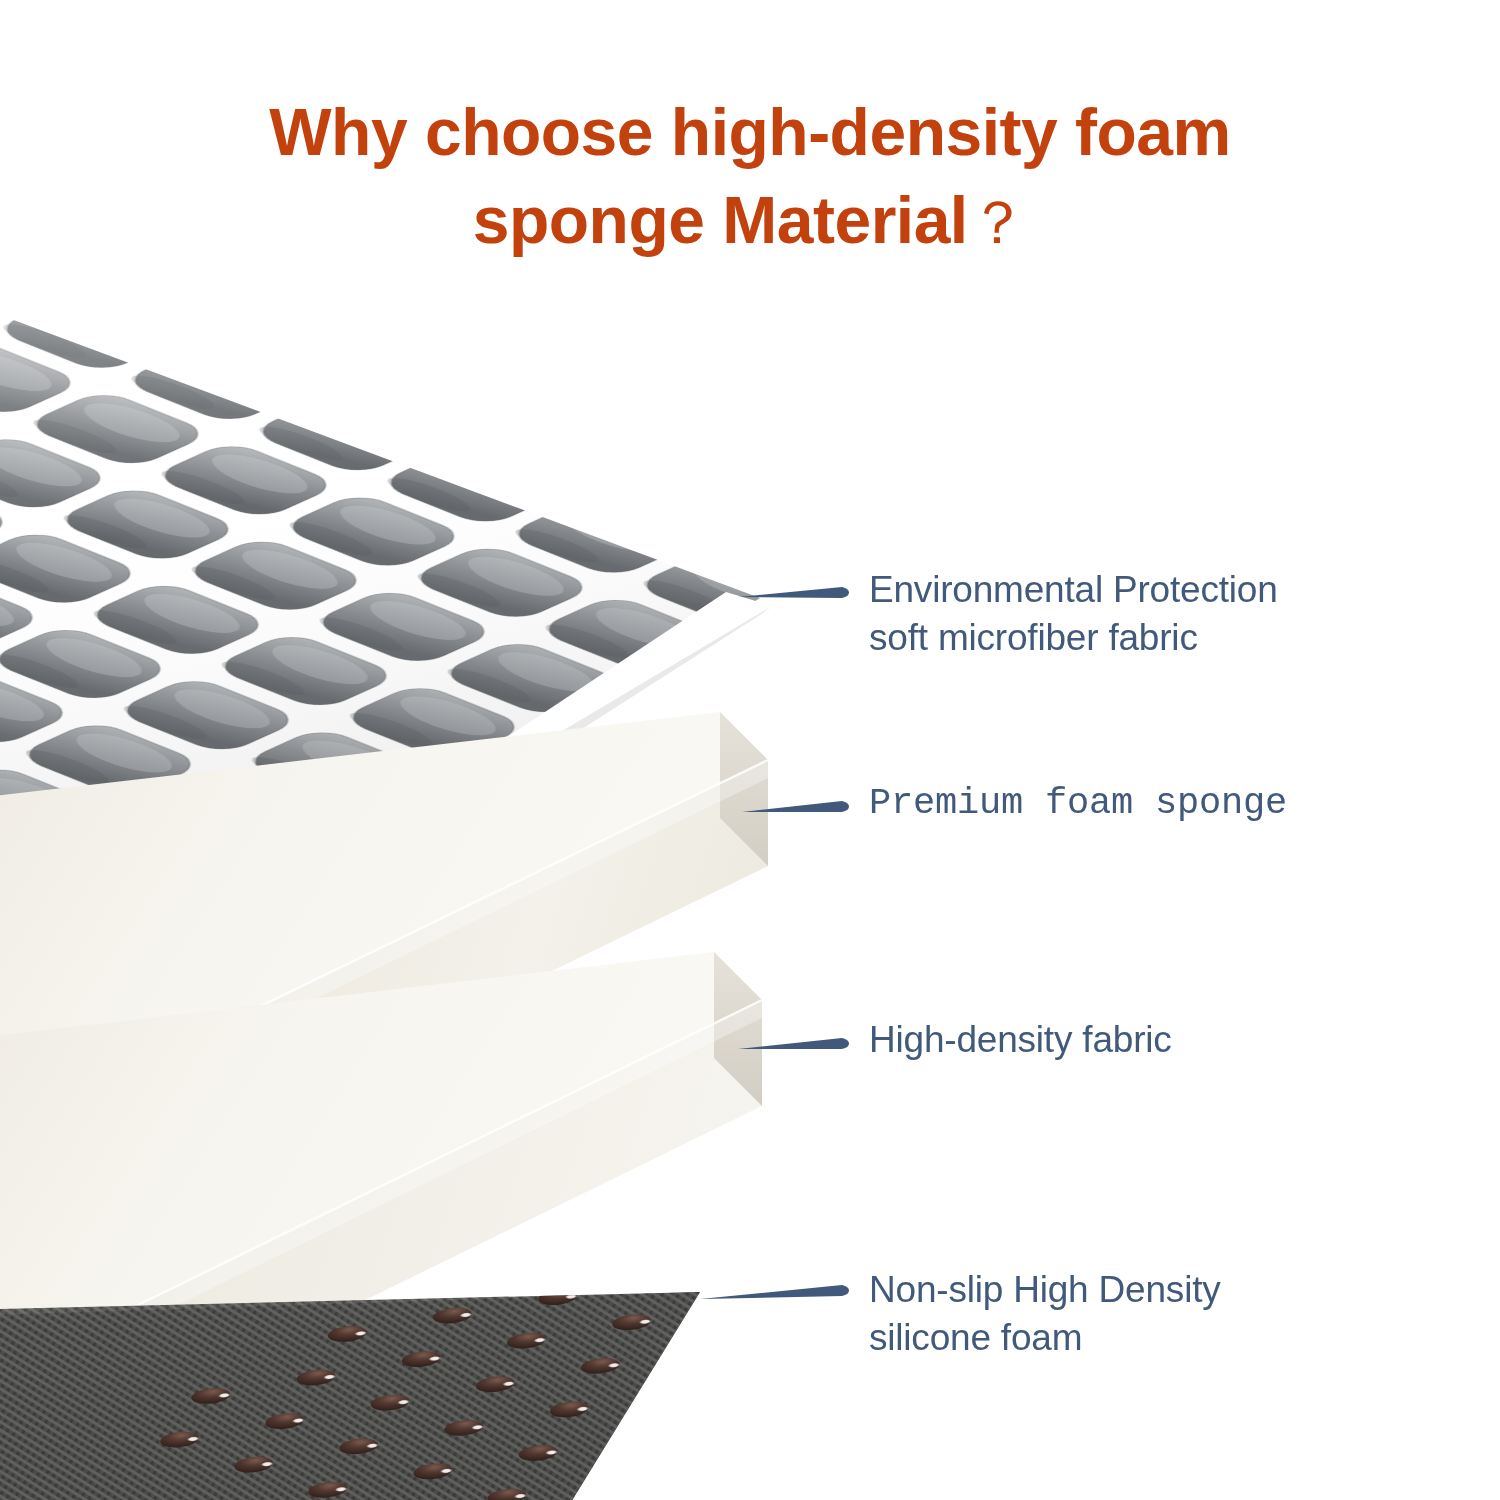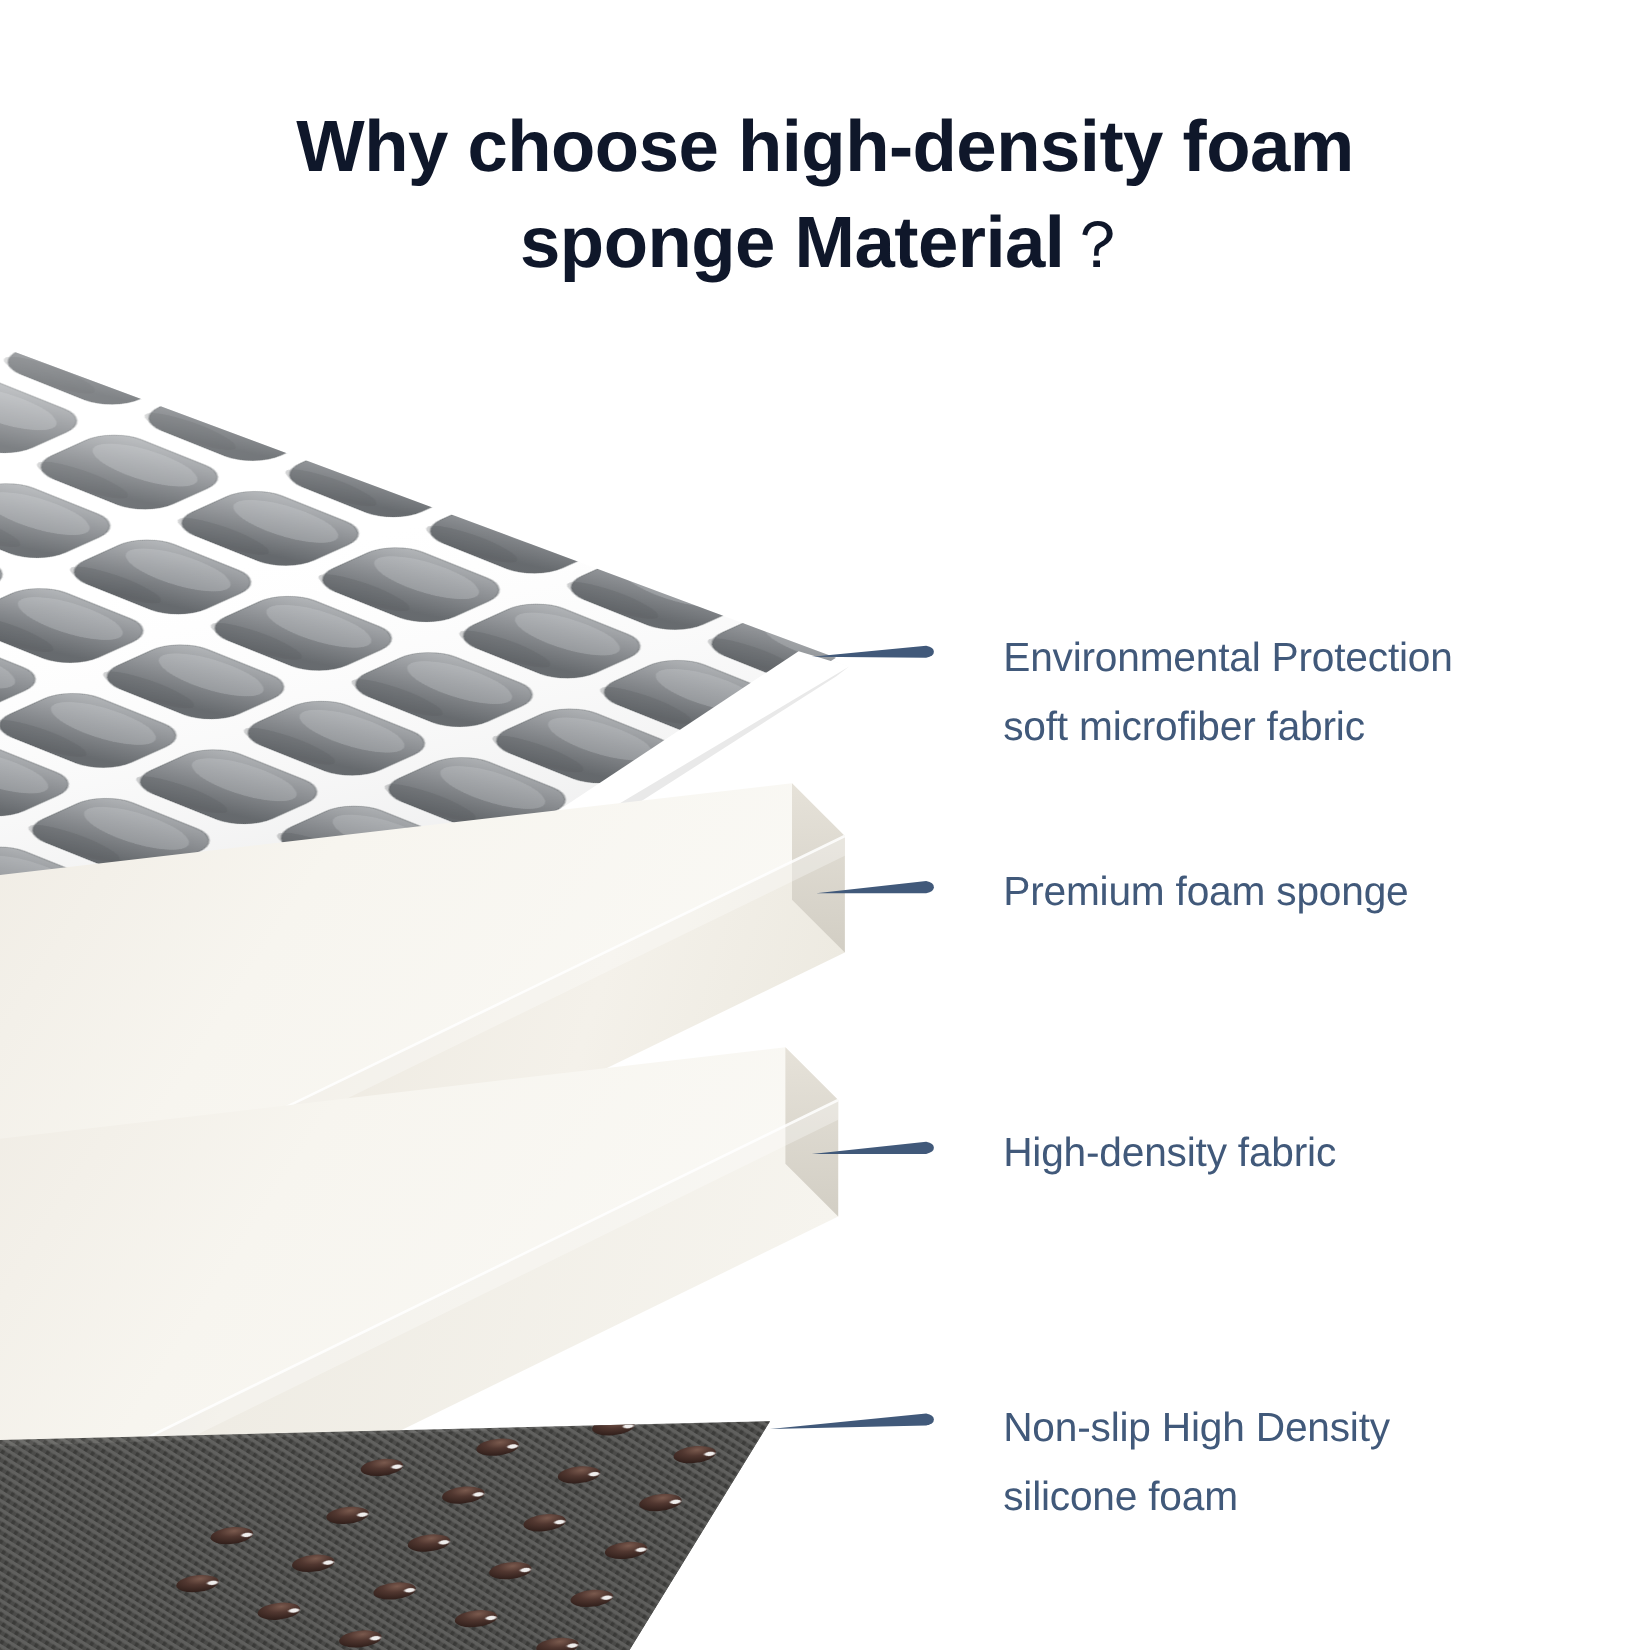--- a/index.html
+++ b/index.html
@@ -14,45 +14,44 @@
   #stage{position:absolute;inset:0;width:1500px;height:1500px;}
 
   
   .title-block{
     position:absolute;left:0;top:88px;width:1500px;
     text-align:center;
     pointer-events:none;
   }
   .title-line{
     display:block;
-    color:#0f172a;
+    color:#c2410c;
     font-weight:700;
     font-size:66px;
     line-height:88px;
     letter-spacing:-0.5px;
     white-space:nowrap;
   }
   .title-line .qmark{font-weight:400;font-size:60px;}
 
   
   #art{position:absolute;left:0;top:0;width:1500px;height:1500px;}
 
   
   .callout{
     position:absolute;
     color:#41597A;
     font-size:37px;
-    line-height:63px;
+    line-height:48px;
     font-weight:400;
     white-space:pre-line;
     letter-spacing:-0.2px;
-    margin-left:43px;
   }
   #lbl-0{left:869px;top:566px;}
-  #lbl-1{left:869px;top:779px;}
+  #lbl-1{left:869px;top:779px;font-family:Liberation Mono, monospace;}
   #lbl-2{left:869px;top:1016px;}
   #lbl-3{left:869px;top:1266px;}
 </style>
 </head>
 <body>
 
 <div id="stage">
 
   <div class="title-block">
     <span class="title-line">Why choose high-density foam</span>

